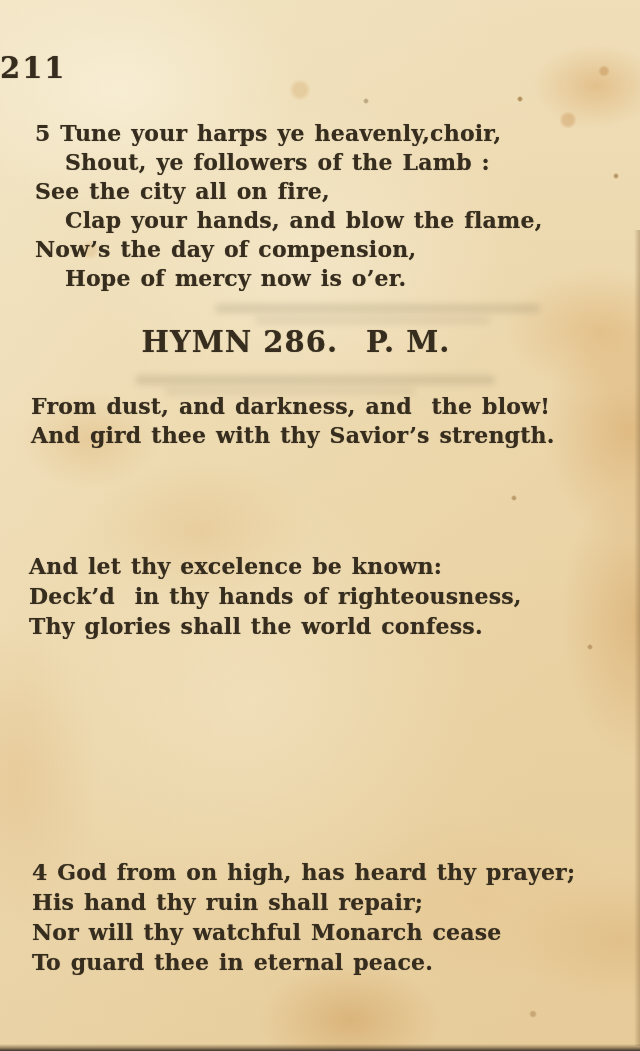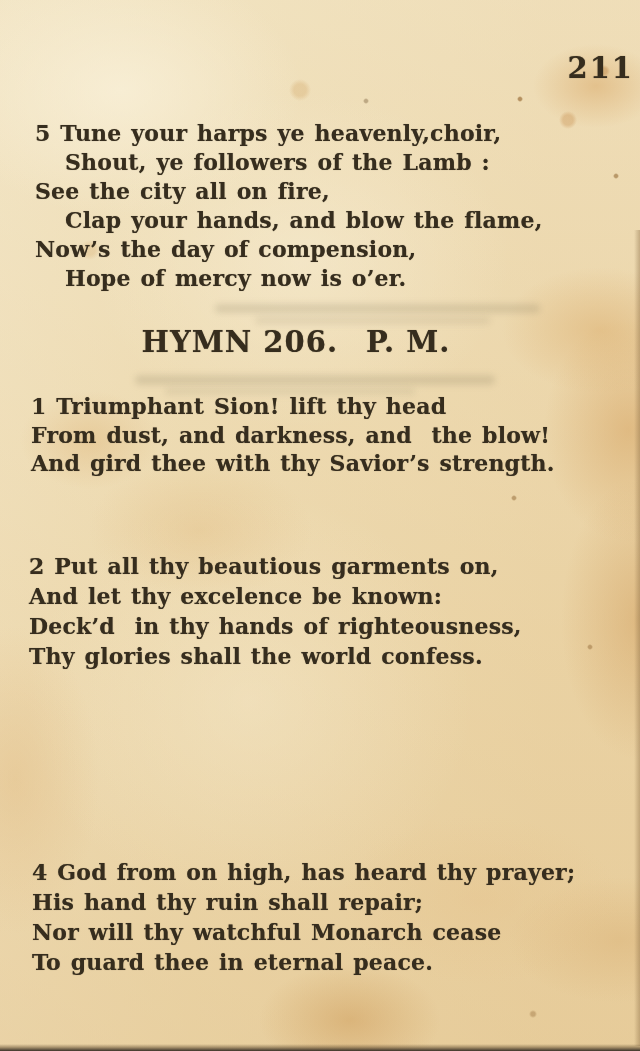--- a/index.html
+++ b/index.html
@@ -43,24 +43,23 @@
       
       linear-gradient(to bottom, rgba(248,240,218,0.35), rgba(233,205,156,0.28) 60%, rgba(226,193,138,0.45)),
       linear-gradient(to right, rgba(246,237,213,0.3), rgba(240,225,190,0) 30%, rgba(229,199,146,0.35) 85%);
   }
   .content {
     position: absolute; inset: 0;
     color: #362d1e;
   }
   .pageno {
     position: absolute; top: 51px; left: 0; width: 586px;
-    text-align: right;
+    text-align: left;
     font-size: 29px; font-weight: bold; letter-spacing: 2px;
     text-shadow: 0 0 1px rgba(54,45,30,0.6);
-    padding-left: 48px;
   }
   .heading {
     position: absolute; top: 325px; left: 0; width: 592px;
     text-align: center;
     font-size: 29px; font-weight: bold; letter-spacing: 1px;
     text-shadow: 0 0 1px rgba(54,45,30,0.55);
   }
   .heading .meter { margin-left: 28px; }
   .verse {
     position: absolute;
@@ -114,31 +113,29 @@
     <div class="verse v5">
       <div class="line">5 Tune your harps ye heavenly,choir,</div>
       <div class="line indent">Shout, ye followers of the Lamb :</div>
       <div class="line">See the city all on fire,</div>
       <div class="line indent">Clap your hands, and blow the flame,</div>
       <div class="line">Now’s the day of compension,</div>
       <div class="line indent">Hope of mercy now is o’er.</div>
     </div>
 
     <div class="heading">
-      <span>HYMN 206.</span><span class="meter">P. M.</span>
+      <span>HYMN 286.</span><span class="meter">P. M.</span>
     </div>
 
     <div class="verse v1">
-      <div class="line">1 Triumphant Sion! lift thy head</div>
       <div class="line">From dust, and darkness, and  the blow!</div>
       <div class="line">And gird thee with thy Savior’s strength.</div>
     </div>
 
     <div class="verse v2">
-      <div class="line">2 Put all thy beautious garments on,</div>
       <div class="line">And let thy excelence be known:</div>
       <div class="line">Deck’d  in thy hands of righteousness,</div>
       <div class="line">Thy glories shall the world confess.</div>
     </div>
 
 
     <div class="verse v4">
       <div class="line">4 God from on high, has heard thy prayer;</div>
       <div class="line">His hand thy ruin shall repair;</div>
       <div class="line">Nor will thy watchful Monarch cease</div>

